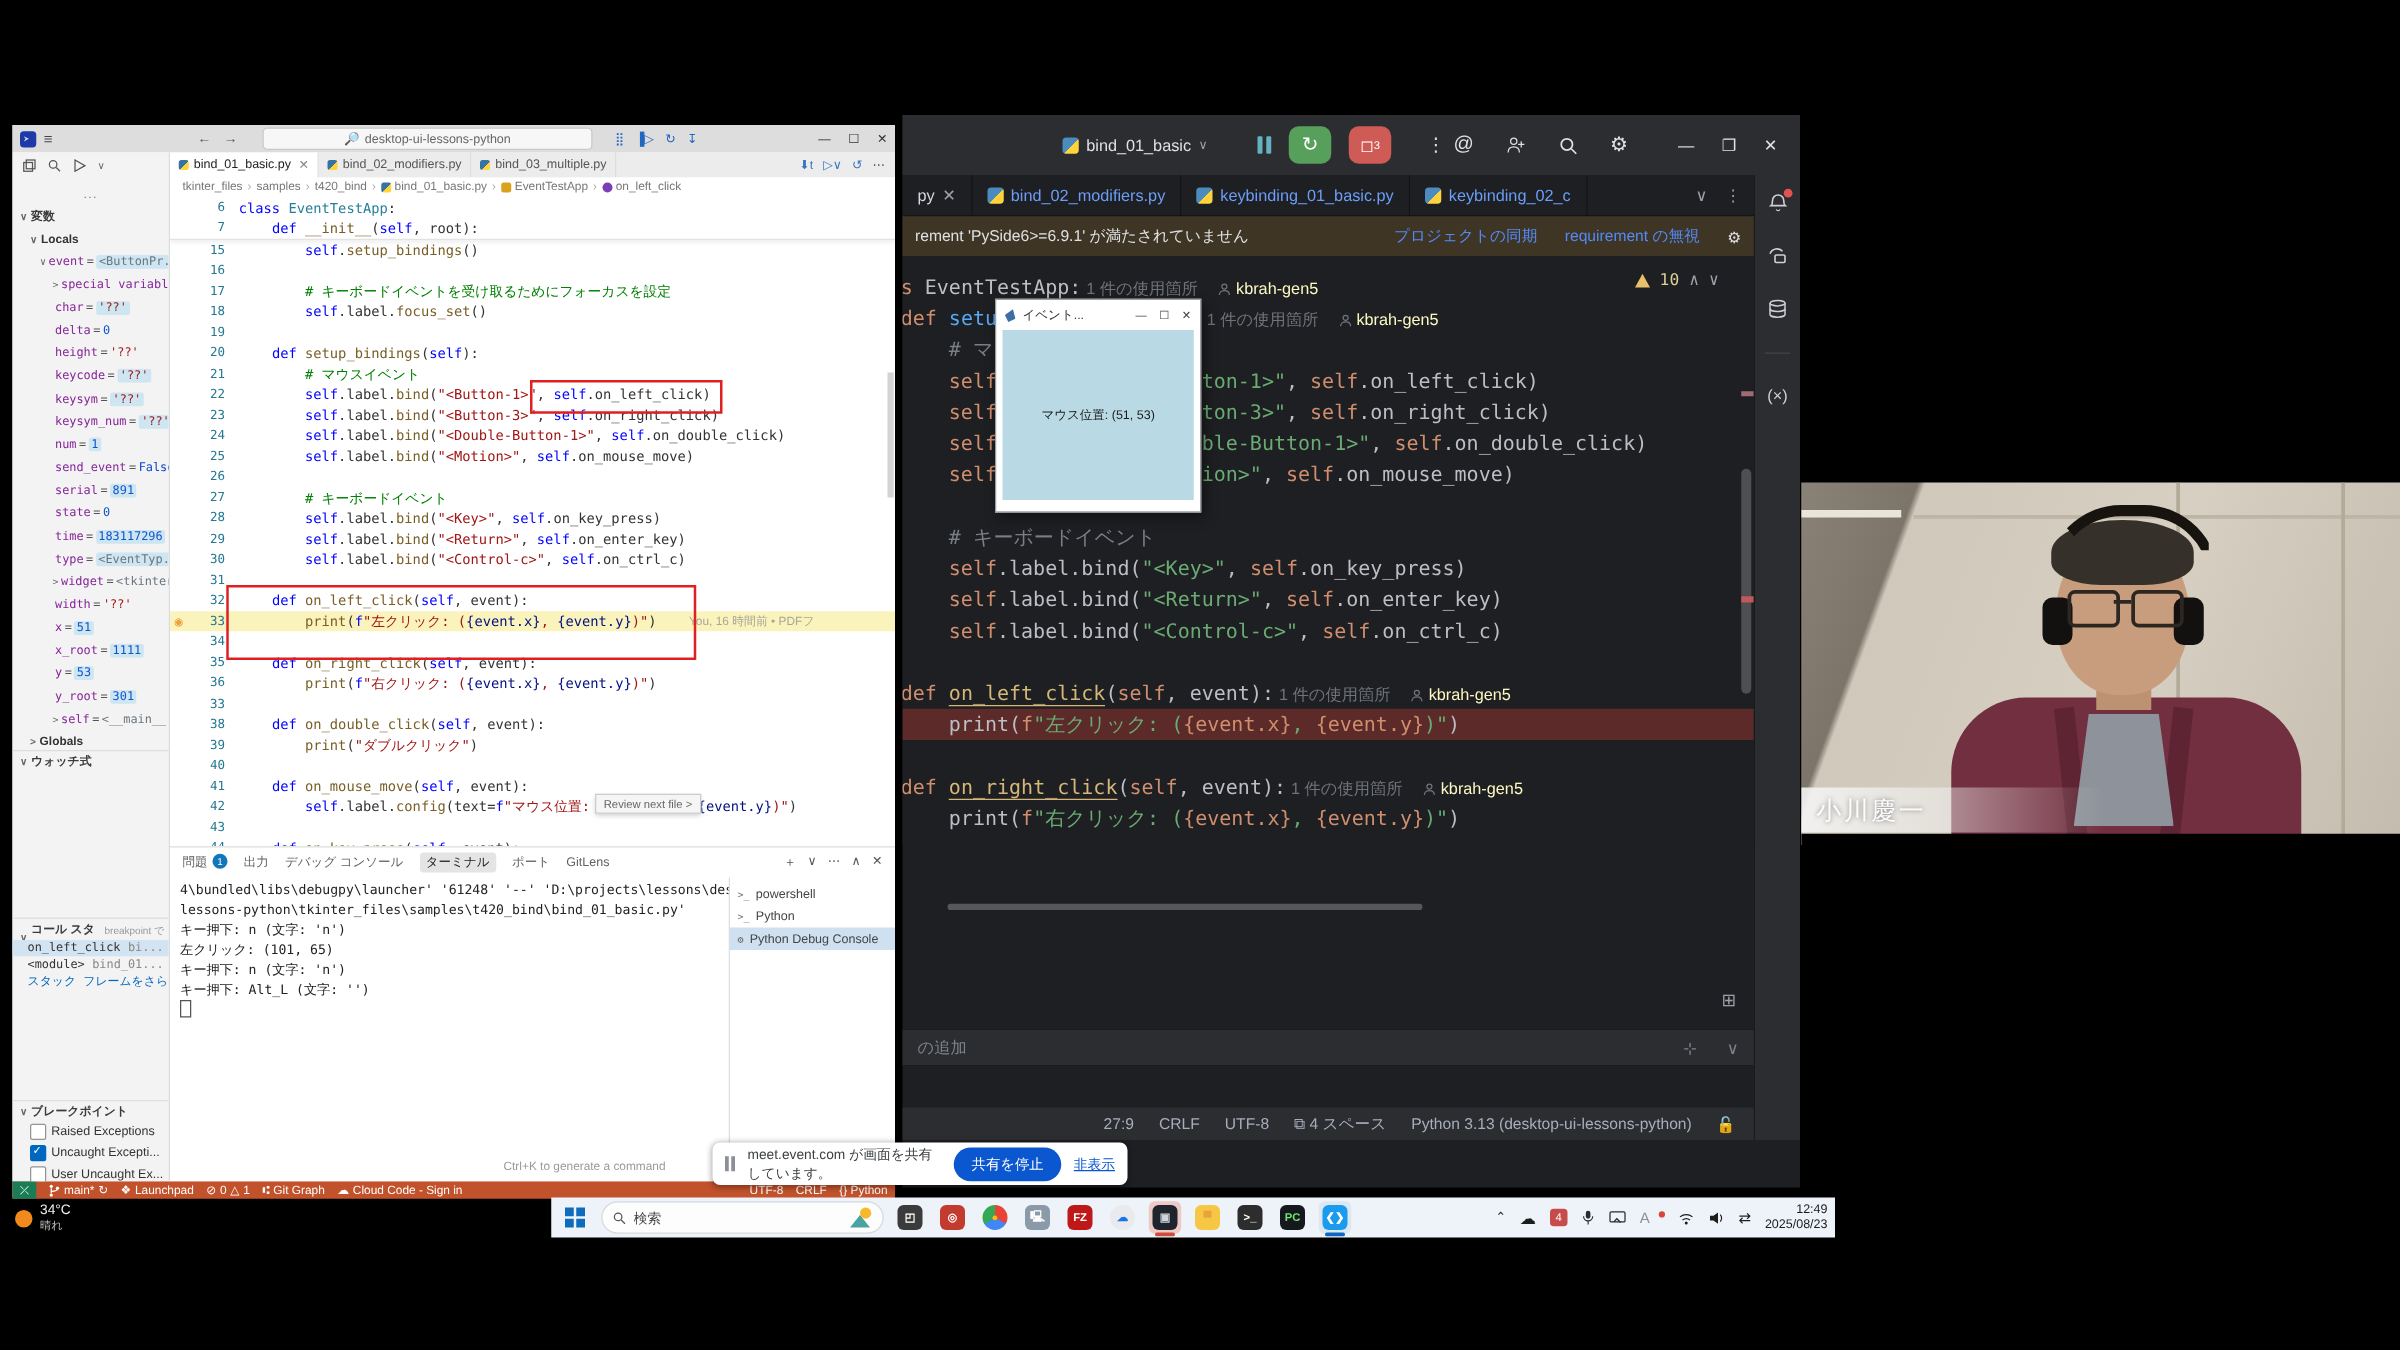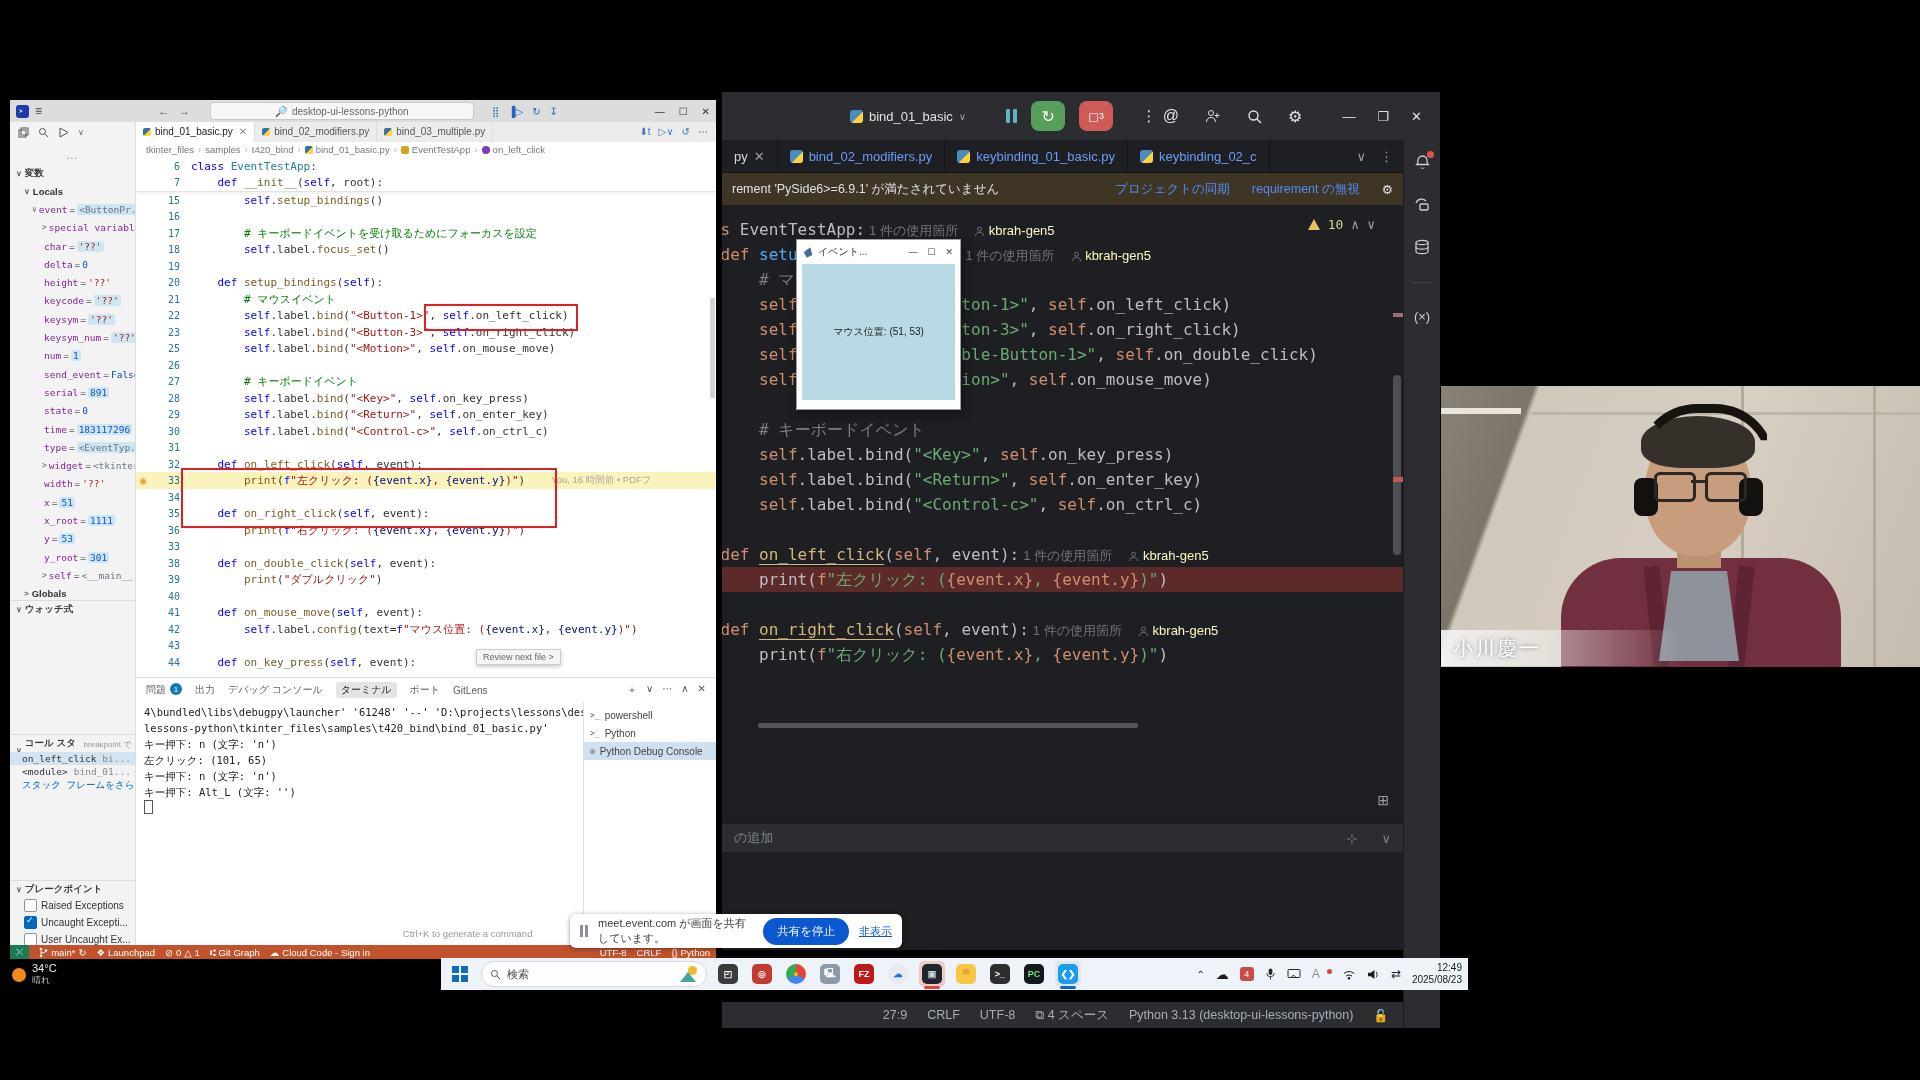--- a/index.html
+++ b/index.html
@@ -81,21 +81,21 @@
   #pycharm{left:722px;top:92px;width:718px;height:858px;background:#1e1f22;color:#bcbec4;font-size:13px}
   .pc-title{height:48px;background:#2b2d30;display:flex;align-items:center;color:#dfe1e5}
   .pc-proj{display:flex;align-items:center;gap:6px;margin-left:128px;font-size:13px}
   .pc-runbtns{display:flex;align-items:center;gap:14px;margin-left:40px}
   .pausebtn{display:flex;gap:3px}.pausebtn i{width:4px;height:14px;background:#64b1c0;border-radius:1px}
   .greenbtn{width:34px;height:30px;background:#57a05c;border-radius:8px;color:#fff;display:flex;align-items:center;justify-content:center;font-size:16px}
   .redbtn{width:34px;height:30px;background:#cf5b56;border-radius:8px;color:#fff;display:flex;align-items:center;justify-content:center;font-size:13px}
   .pc-kebab{color:#dfe1e5;font-size:15px;margin-left:14px}
   .pc-ricons{margin-left:auto;display:flex;gap:26px;font-size:16px;color:#dfe1e5;align-items:center}
   .pc-win{display:flex;gap:22px;margin:0 18px 0 40px;font-size:13px;color:#dfe1e5}
-  .pc-body{display:flex;height:888px}
+  .pc-body{display:flex;height:772px}
   .pc-maincol{flex:1;display:flex;flex-direction:column;min-width:0;position:relative}
   .pc-tabs{height:32px;background:#1e1f22;border-bottom:1px solid #131416;display:flex;align-items:center;color:#6c9ef8;font-size:13px}
   .pc-tab{display:flex;align-items:center;gap:6px;padding:0 12px;height:100%;border-right:1px solid #131416}
   .pc-tab.first{color:#d5d8de}
   .pc-tab .x{color:#9da0a8}
   .pyico2{width:13px;height:13px;border-radius:3px;background:linear-gradient(135deg,#4b8bbe 55%,#ffd43b 55%)}
   .pc-tabacts{margin-left:auto;display:flex;gap:14px;color:#9da0a8;padding-right:10px}
   .pc-banner{height:32px;background:#3e3524;display:flex;align-items:center;font-size:12.5px;color:#dfe1e5;gap:22px;padding:0 10px}
   .pc-banner .lnk{color:#548af7}
   #pc-editor{position:relative;height:470px;overflow:hidden;background:#1e1f22;
@@ -413,33 +413,34 @@
           <span class="bc-sep">›</span>
           <span style="display:flex;align-items:center;gap:3px"><span class="pyico"></span>bind_01_basic.py</span>
           <span class="bc-sep">›</span>
           <span style="display:flex;align-items:center;gap:3px"><span class="ico-class"></span>EventTestApp</span>
           <span class="bc-sep">›</span>
           <span style="display:flex;align-items:center;gap:3px"><span class="ico-method"></span>on_left_click</span>
         </div>
       <div id="vs-editor">
 
         <div class="redbox" style="left:45px;top:310px;width:372px;height:56px"></div>
-        <div class="tooltip" style="left:340px;top:491px">Review next file &gt;</div>
+        <div class="tooltip" style="left:340px;top:477px">Review next file &gt;</div>
         <div class="vs-scroll"></div>
       <div class="vln"><span class="gut"></span><span class="num">6</span><span class="codetext"><span class="vs-kw">class</span> <span class="vs-cls">EventTestApp</span>:</span></div>
           <div class="vln sticky-end"><span class="gut"></span><span class="num">7</span><span class="codetext">    <span class="vs-kw">def</span> <span class="vs-fn">__init__</span>(<span class="vs-kw">self</span>, root):</span></div>
           <div class="vln"><span class="gut"></span><span class="num">15</span><span class="codetext">        <span class="vs-kw">self</span>.<span class="vs-call">setup_bindings</span>()</span></div>
           <div class="vln"><span class="gut"></span><span class="num">16</span><span class="codetext"></span></div>
           <div class="vln"><span class="gut"></span><span class="num">17</span><span class="codetext"><span class="vs-com">        # キーボードイベントを受け取るためにフォーカスを設定</span></span></div>
           <div class="vln"><span class="gut"></span><span class="num">18</span><span class="codetext">        <span class="vs-kw">self</span>.label.<span class="vs-call">focus_set</span>()</span></div>
           <div class="vln"><span class="gut"></span><span class="num">19</span><span class="codetext"></span></div>
           <div class="vln"><span class="gut"></span><span class="num">20</span><span class="codetext">    <span class="vs-kw">def</span> <span class="vs-fn">setup_bindings</span>(<span class="vs-kw">self</span>):</span></div>
           <div class="vln"><span class="gut"></span><span class="num">21</span><span class="codetext"><span class="vs-com">        # マウスイベント</span></span></div>
           <div class="vln"><span class="gut"></span><span class="num">22</span><span class="codetext">        <span class="vs-kw">self</span>.label.<span class="vs-call">bind</span>(<span class="vs-str">"&lt;Button-1&gt;"</span>, <span class="vs-kw">self</span>.on_left_click)</span></div>
           <div class="vln"><span class="gut"></span><span class="num">23</span><span class="codetext">        <span class="vs-kw">self</span>.label.<span class="vs-call">bind</span>(<span class="vs-str">"&lt;Button-3&gt;"</span>, <span class="vs-kw">self</span>.on_right_click)</span></div>
+          <div class="vln"><span class="gut"></span><span class="num">24</span><span class="codetext">        <span class="vs-kw">self</span>.label.<span class="vs-call">bind</span>(<span class="vs-str">"&lt;Double-Button-1&gt;"</span>, <span class="vs-kw">self</span>.on_double_click)</span></div>
           <div class="vln"><span class="gut"></span><span class="num">25</span><span class="codetext">        <span class="vs-kw">self</span>.label.<span class="vs-call">bind</span>(<span class="vs-str">"&lt;Motion&gt;"</span>, <span class="vs-kw">self</span>.on_mouse_move)</span></div>
           <div class="vln"><span class="gut"></span><span class="num">26</span><span class="codetext"></span></div>
           <div class="vln"><span class="gut"></span><span class="num">27</span><span class="codetext"><span class="vs-com">        # キーボードイベント</span></span></div>
           <div class="vln"><span class="gut"></span><span class="num">28</span><span class="codetext">        <span class="vs-kw">self</span>.label.<span class="vs-call">bind</span>(<span class="vs-str">"&lt;Key&gt;"</span>, <span class="vs-kw">self</span>.on_key_press)</span></div>
           <div class="vln"><span class="gut"></span><span class="num">29</span><span class="codetext">        <span class="vs-kw">self</span>.label.<span class="vs-call">bind</span>(<span class="vs-str">"&lt;Return&gt;"</span>, <span class="vs-kw">self</span>.on_enter_key)</span></div>
           <div class="vln"><span class="gut"></span><span class="num">30</span><span class="codetext">        <span class="vs-kw">self</span>.label.<span class="vs-call">bind</span>(<span class="vs-str">"&lt;Control-c&gt;"</span>, <span class="vs-kw">self</span>.on_ctrl_c)</span></div>
           <div class="vln"><span class="gut"></span><span class="num">31</span><span class="codetext"></span></div>
           <div class="vln"><span class="gut"></span><span class="num">32</span><span class="codetext">    <span class="vs-kw">def</span> <span class="vs-fn">on_left_click</span>(<span class="vs-kw">self</span>, event):</span></div>
           <div class="vln cur"><span class="gut"><span style="color:#e8a13c">◉</span></span><span class="num">33</span><span class="codetext">        <span class="vs-call">print</span>(<span class="vs-kw">f</span><span class="vs-str">"左クリック: (<span class="vs-int">{event.x}</span>, <span class="vs-int">{event.y}</span>)"</span>)</span><span class="blame">You, 16 時間前 • PDFフ</span></div>
           <div class="vln"><span class="gut"></span><span class="num">34</span><span class="codetext"></span></div>

